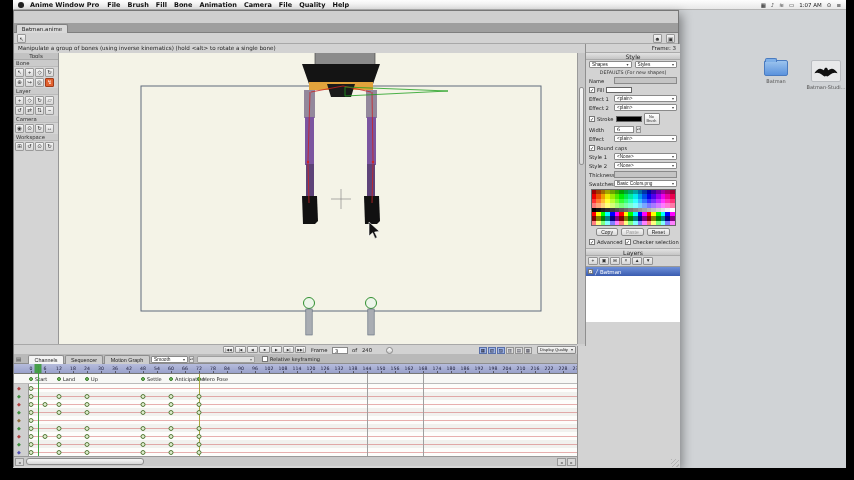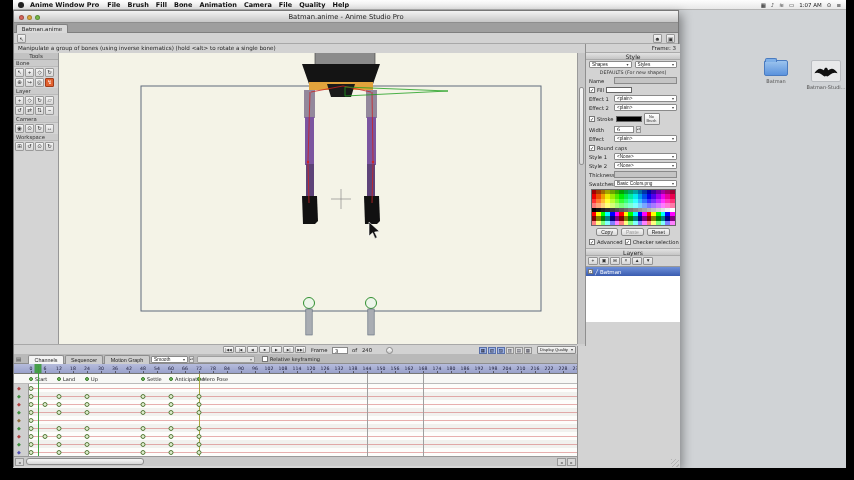--- a/index.html
+++ b/index.html
@@ -183,26 +183,20 @@
     <div class="bat-tile">
       <svg width="26" height="14" viewBox="0 0 36 18">
         <path d="M2,12 Q8,2 15,8 Q16,4 18,4 Q20,4 21,8 Q28,2 34,12 Q28,10 24,14 Q20,18 18,15.5 Q16,18 12,14 Q8,10 2,12 Z" fill="#111"></path>
       </svg>
     </div>
     <div class="dicon-label">Batman-Studi...</div>
   </div>
 
   <div id="window">
 
-    <div id="titlebar">
-      <span class="tdot" id="dot-close"></span>
-      <span class="tdot" id="dot-min"></span>
-      <span class="tdot" id="dot-zoom"></span>
-      <span class="title">Batman.anime - Anime Studio Pro</span>
-    </div>
 
     <div id="tabbar">
       <span class="doc-tab">Batman.anime</span>
     </div>
 
     <div id="toolbar">
       <button class="tb-icon" style="left:3px;" id="tb-left">↖</button>
       <span id="tb-right"><button class="tb-icon" style="right: 16px;">☻</button><button class="tb-icon" style="right: 3px;">▣</button></span>
     </div>
 

